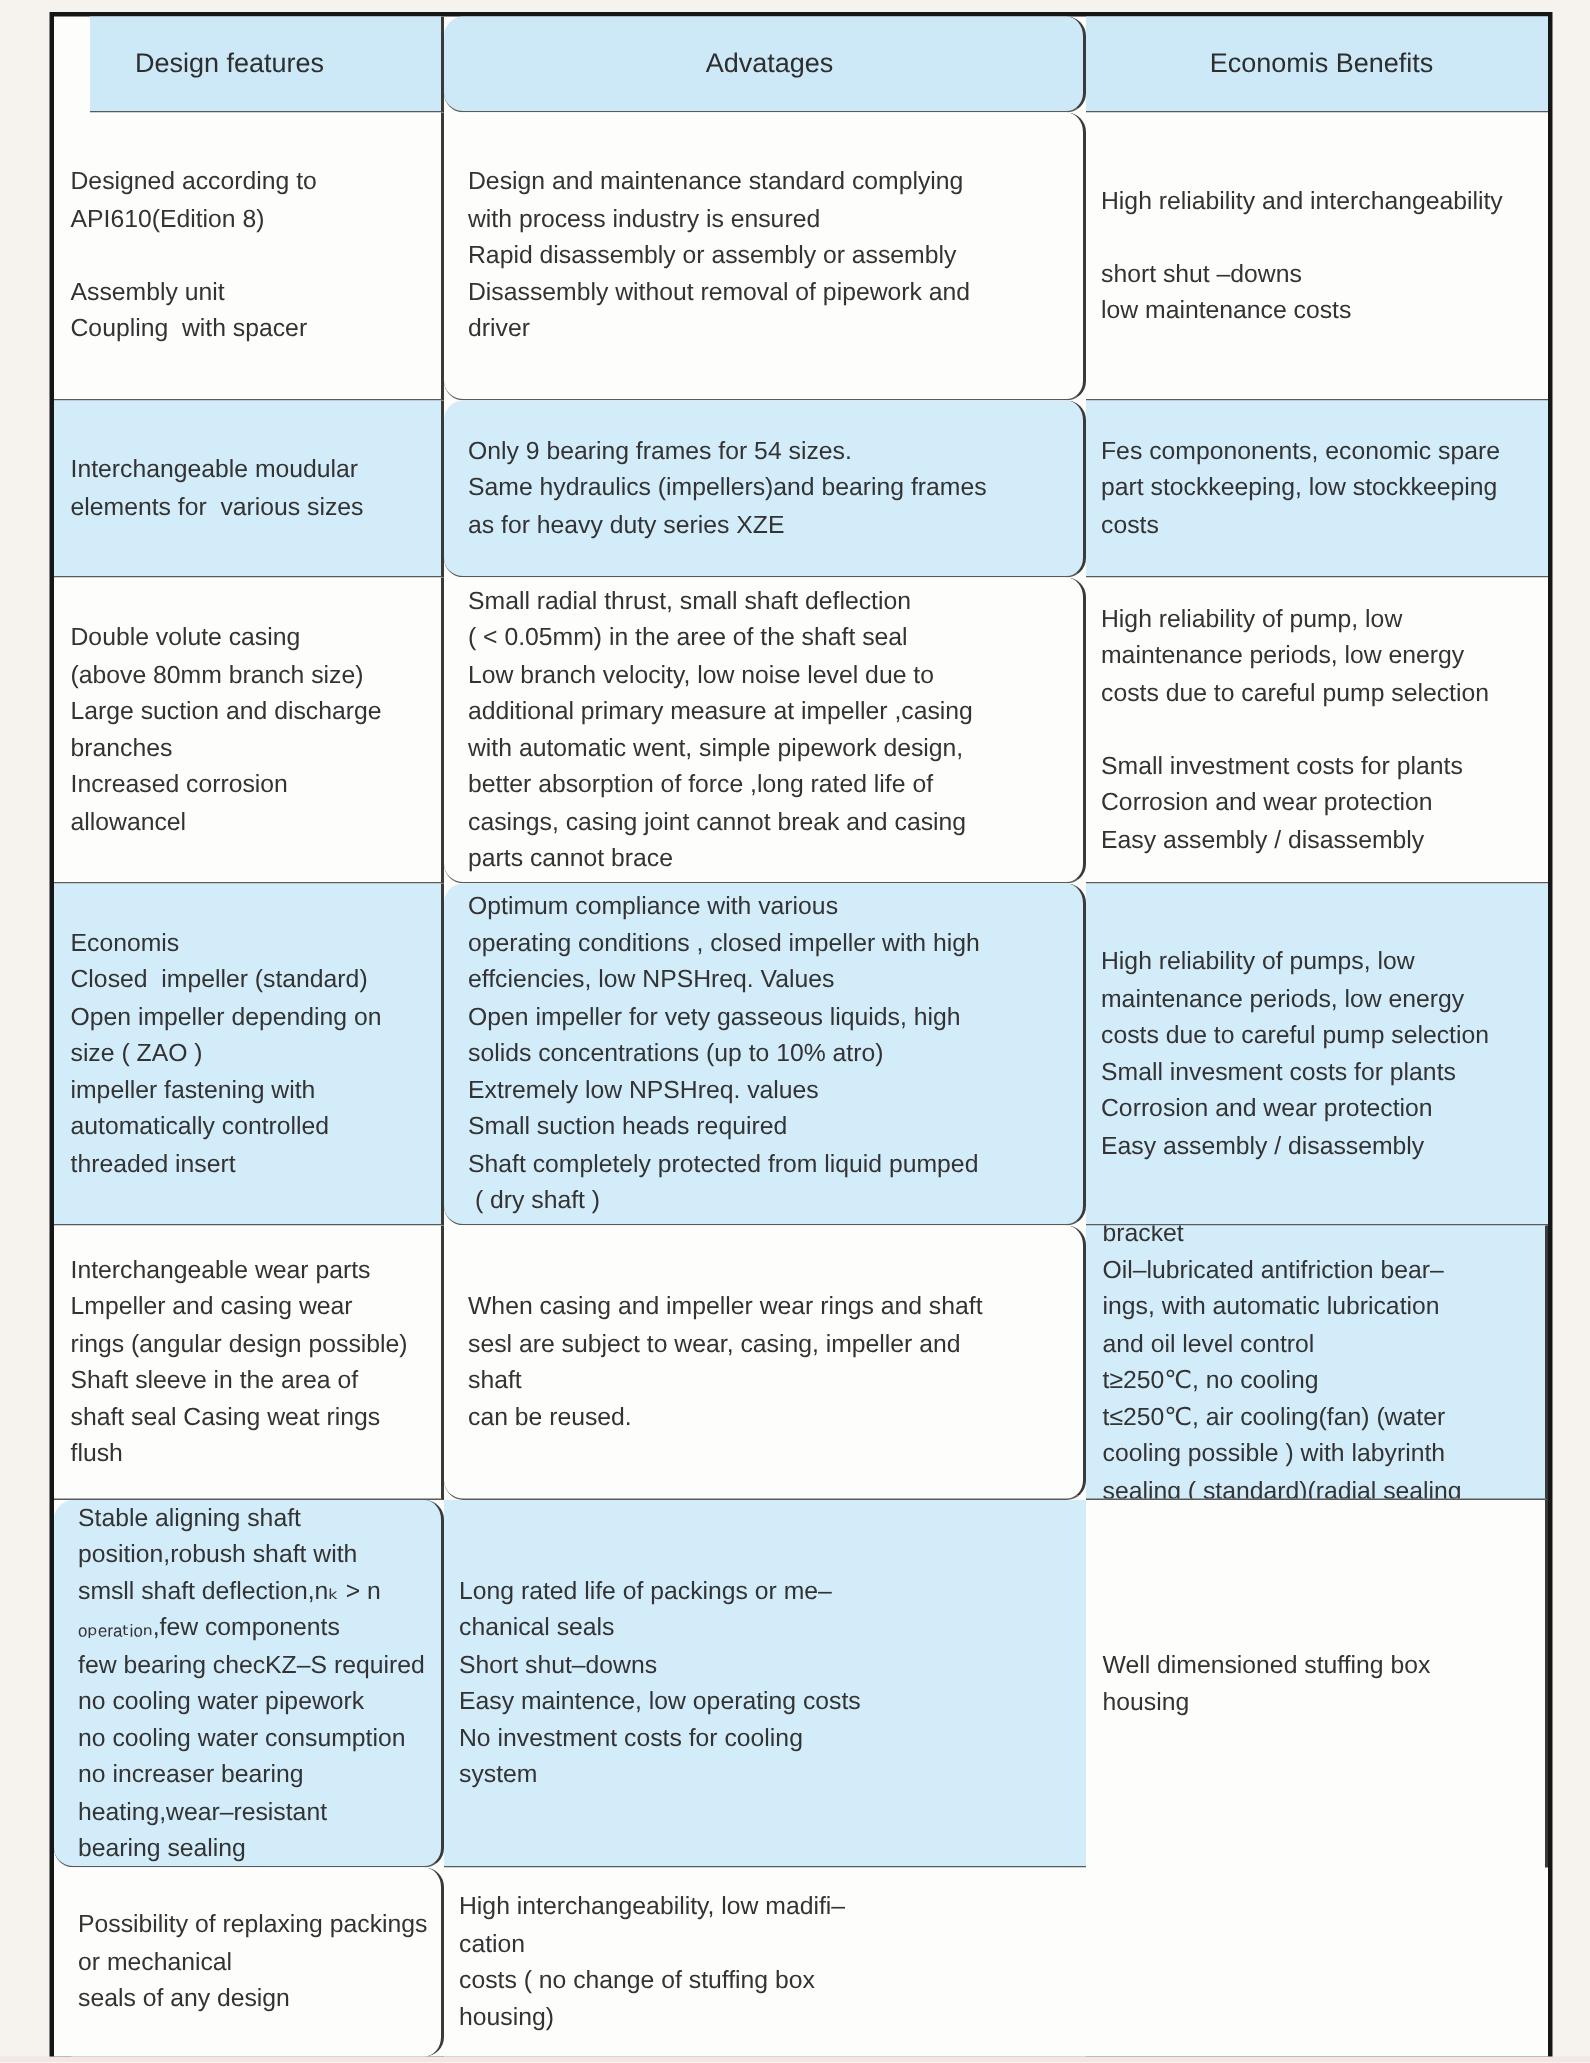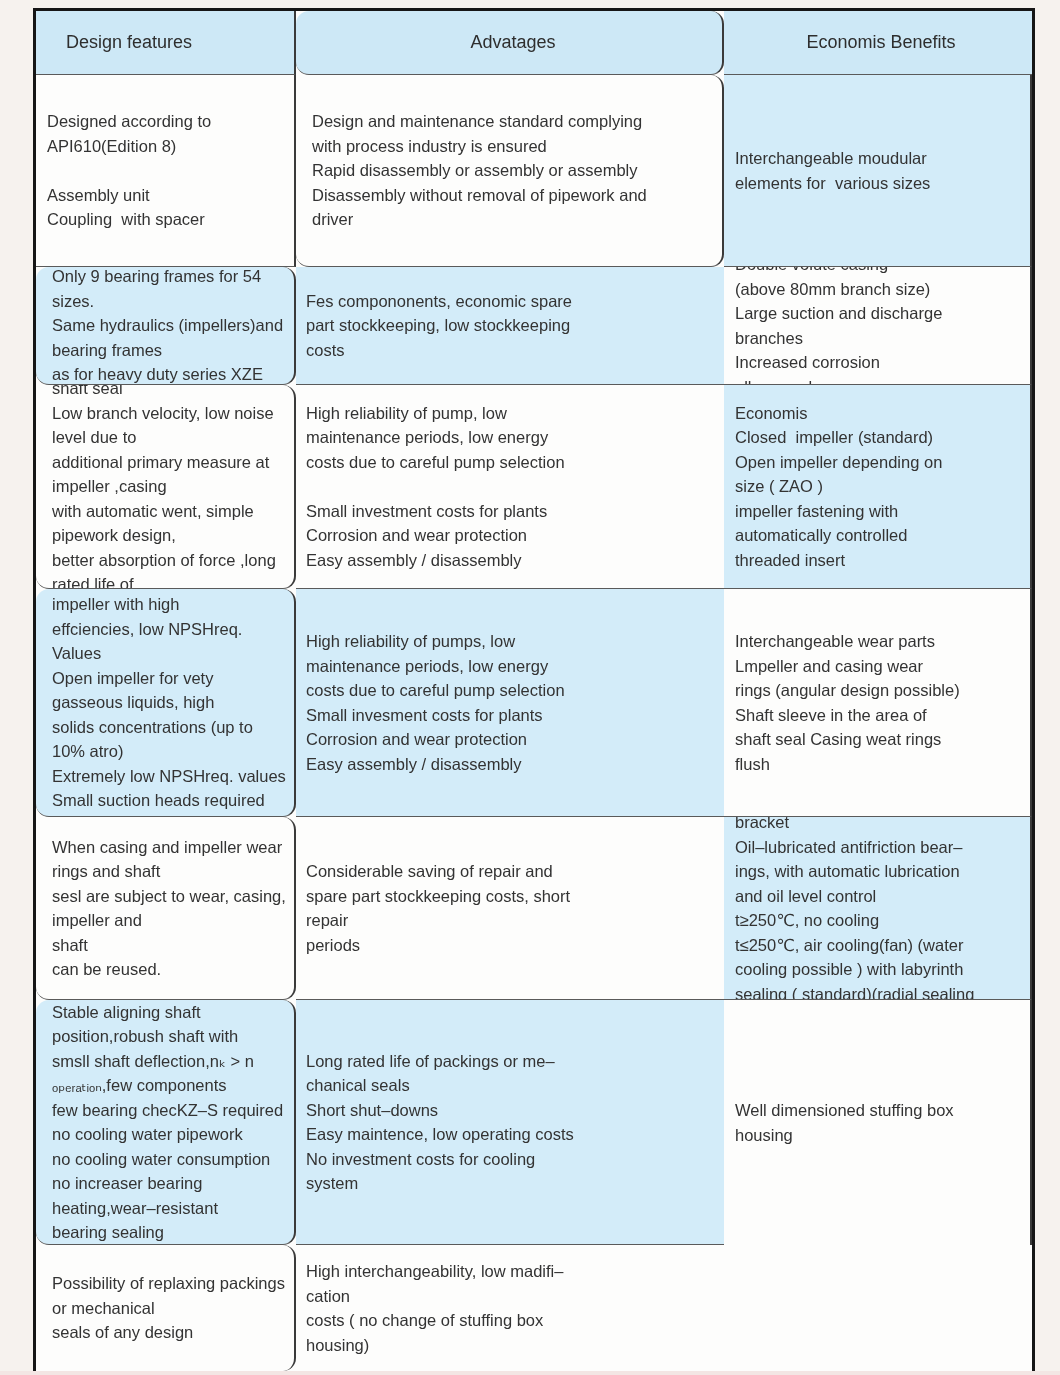--- a/index.html
+++ b/index.html
@@ -23,21 +23,21 @@
     font-size:16.5px;line-height:24.5px;
     white-space:pre-wrap;
     border-right:2px solid #3a3a3a;
     border-bottom:1px solid #5a5a5a;
     overflow:hidden;
   }
   .col2{padding-left:16px;border-radius:13px;}
   .col3{padding-left:10px;padding-right:4px;border-right:none;}
   .row-last .cell, .cell.bottom{border-bottom:none;}
   .header{background:#cde8f6;font-size:18px;color:#2e2e2e;}
-  .header.col1{padding-left:30px;}
+  .header.col1{padding-left:30px;margin-left:24px;}
   .header.col2,.header.col3{align-items:center;text-align:center;}
   .blue{background:#d3ecf9;}
   .white{background:#fdfdfc;}
   .bottom-edge{
     position:absolute;left:0;bottom:0;width:1060px;height:4px;
     background:#f3e6e4;
   }
 </style>
 </head>
 <body>
@@ -52,20 +52,24 @@
     <div class="cell white col1">Designed according to
 API610(Edition 8)
 
 Assembly unit
 Coupling  with spacer</div>
     <div class="cell white col2">Design and maintenance standard complying
 with process industry is ensured
 Rapid disassembly or assembly or assembly
 Disassembly without removal of pipework and
 driver</div>
+    <div class="cell white col3">High reliability and interchangeability
+
+short shut –downs
+low maintenance costs</div>
 
     <div class="cell blue col1">Interchangeable moudular
 elements for  various sizes</div>
     <div class="cell blue col2">Only 9 bearing frames for 54 sizes.
 Same hydraulics (impellers)and bearing frames
 as for heavy duty series XZE</div>
     <div class="cell blue col3">Fes compononents, economic spare
 part stockkeeping, low stockkeeping
 costs</div>
 
@@ -117,24 +121,20 @@
     <div class="cell white col1">Interchangeable wear parts
 Lmpeller and casing wear
 rings (angular design possible)
 Shaft sleeve in the area of
 shaft seal Casing weat rings
 flush</div>
     <div class="cell white col2">When casing and impeller wear rings and shaft
 sesl are subject to wear, casing, impeller and
 shaft
 can be reused.</div>
-    <div class="cell white col3">Considerable saving of repair and
-spare part stockkeeping costs, short
-repair
-periods</div>
 
     <div class="cell blue col1">One–piece heavy duty bearing
 bracket
 Oil–lubricated antifriction bear–
 ings, with automatic lubrication
 and oil level control
 t≥250℃, no cooling
 t≤250℃, air cooling(fan) (water
 cooling possible ) with labyrinth
 sealing ( standard)(radial sealing

